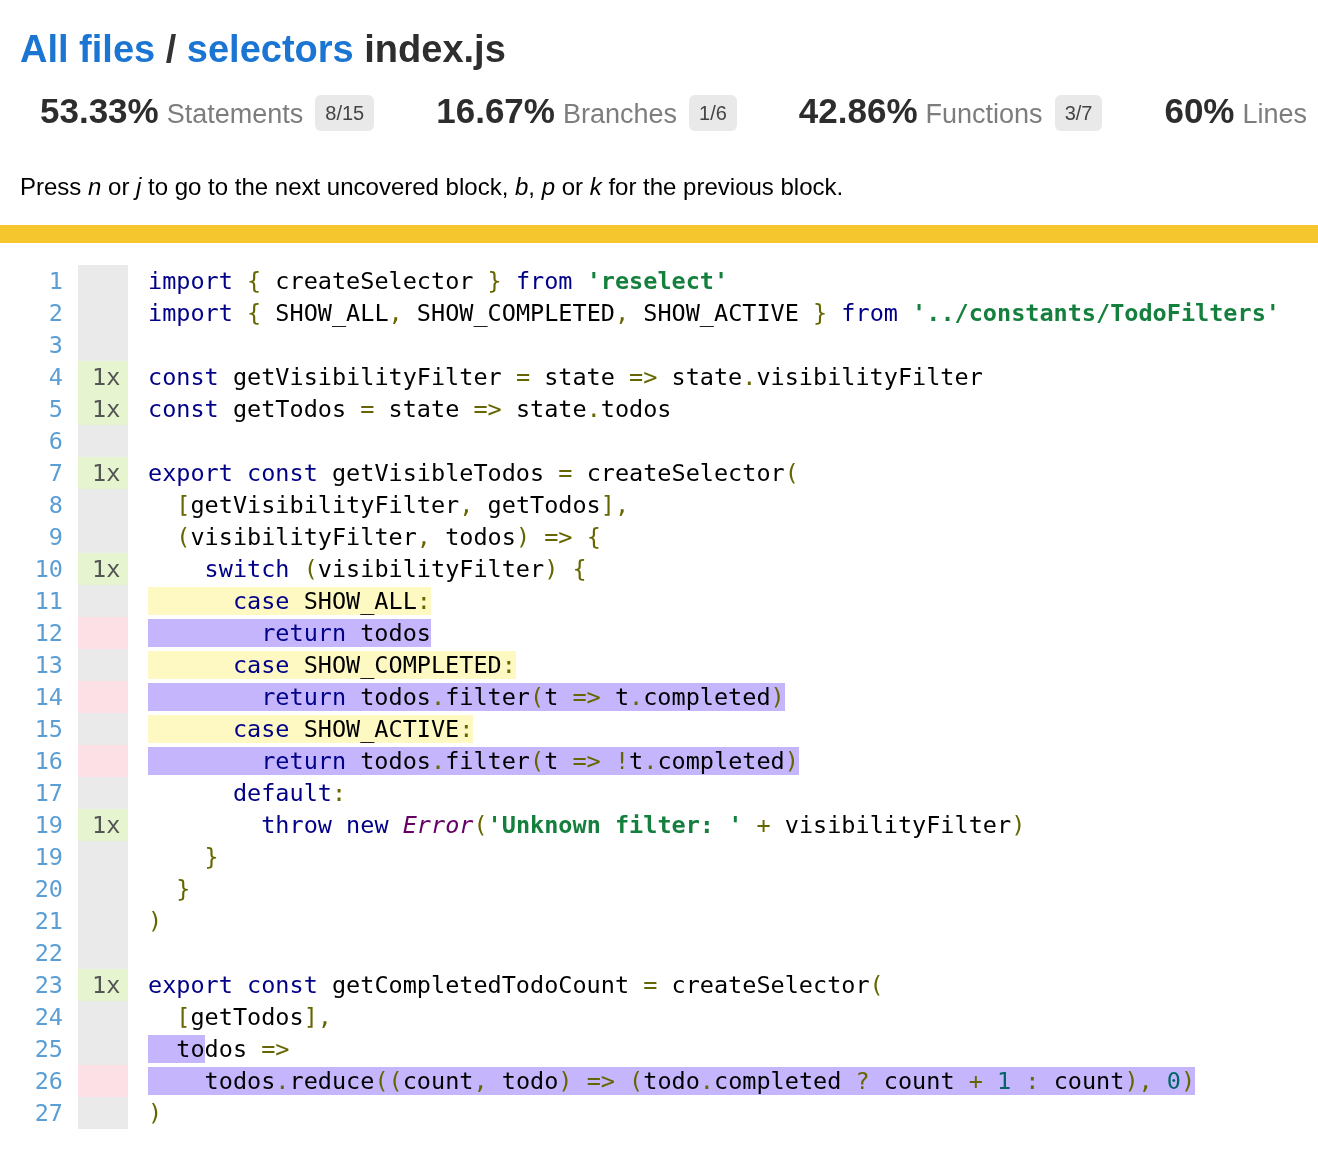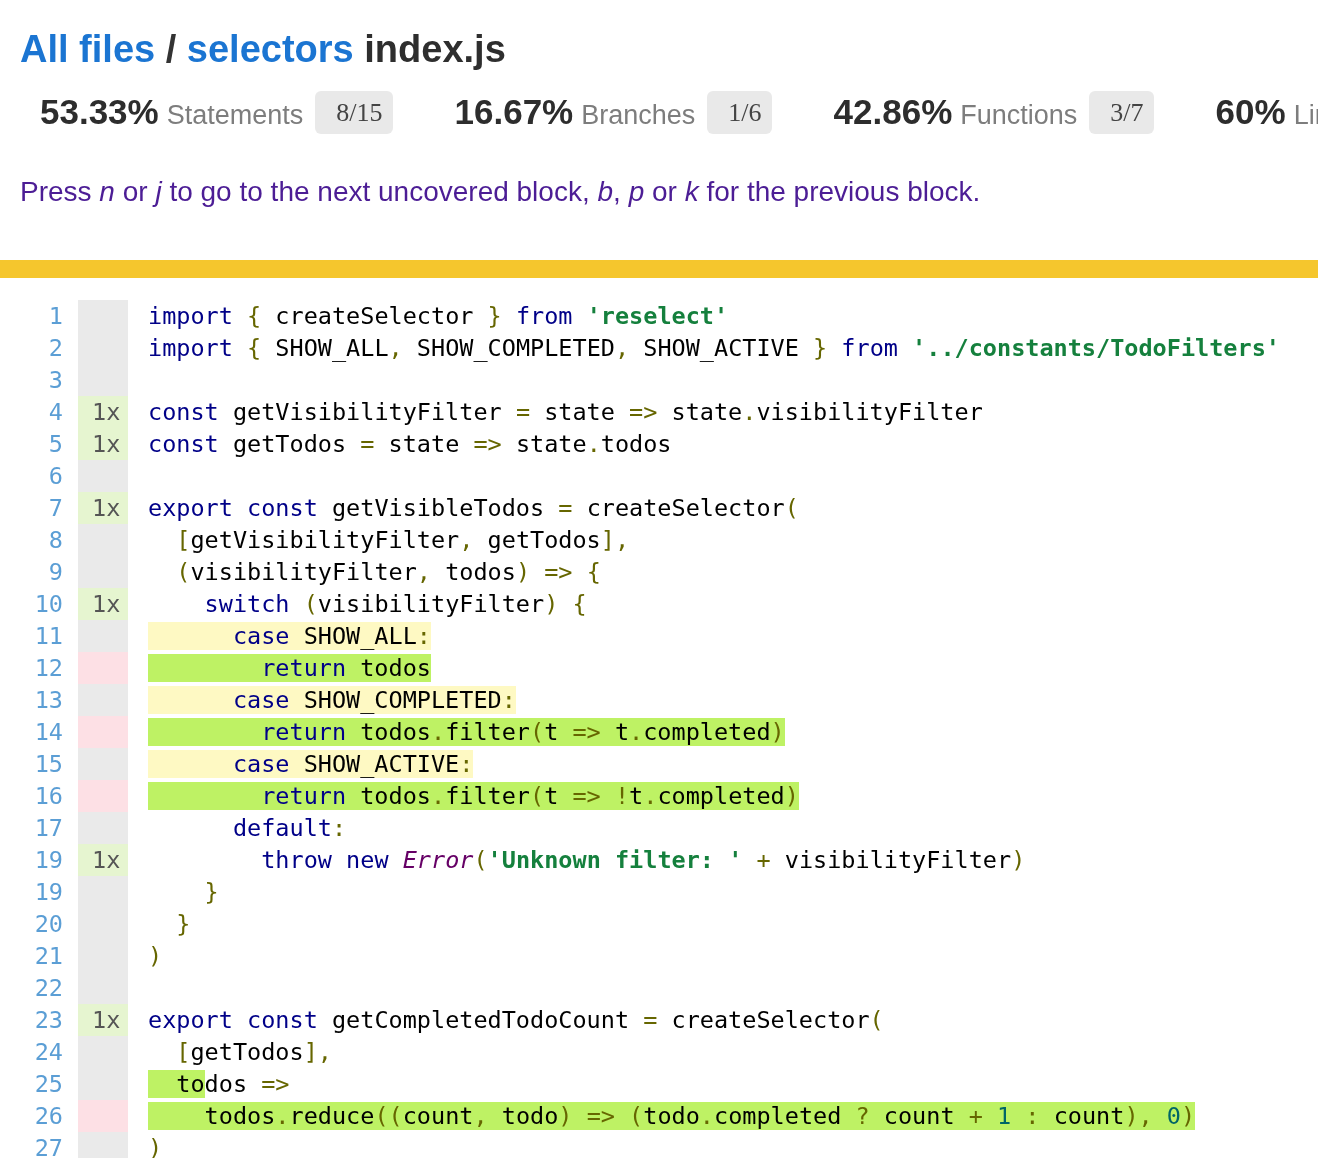--- a/index.html
+++ b/index.html
@@ -18,28 +18,28 @@
   }
   h1.breadcrumb a { color: #1b75d2; text-decoration: none; cursor: pointer; }
   .sep { color: #333; }
 
   .stats { display: flex; align-items: center; padding: 0 20px; margin: 0 0 42px 0; }
   .stat { margin-right: 42px; white-space: nowrap; }
   .stat .pct { font-size: 35px; font-weight: bold; color: #2d2d2d; margin-left: 20px; }
   .stat .lbl { font-size: 27px; color: #7d7d7d; margin-left: 8px; }
   .fraction {
     display: inline-block; margin-left: 12px;
-    font-family: Liberation Serif, serif;
-    font-size: 26px; color: #444;
+    font-family: Liberation Sans, sans-serif;
+    font-size: 20px; color: #444;
     background: #e9e9e9; border-radius: 6px;
-    padding: 7px 10px 6px 21px;
+    padding: 7px 10px 6px 10px;
     vertical-align: 3px;
   }
 
-  .hint { padding: 0 20px; font-size: 28px; color: #4c1d95; margin-bottom: 52px; }
+  .hint { padding: 0 20px; font-size: 24px; color: #000000; margin-bottom: 24px; }
   .hint em { font-style: italic; }
 
   .status-line { height: 18px; width: 100%; background: #f5c62d; }
 
   
   .code-area {
     display: flex; margin-top: 22px;
     font-family: "DejaVu Sans Mono", monospace;
     font-size: 23.5px; line-height: 32px;
   }
@@ -51,21 +51,21 @@
   .cover-yes { background: #e6f5d0; }
   .cover-no  { background: #fde0e5; }
   .col-code { margin-left: 20px; flex: 1 1 auto; color: #000; overflow: hidden; }
 
   .c-k { color: #000088; }  
   .c-p { color: #666600; }  
   .c-s { color: #15803d; font-weight: bold; }  
   .c-t { color: #660066; font-style: italic; }  
   .c-l { color: #006666; }  
   .h-y { background: #fef9c3; } 
-  .h-p { background: #bef264; } 
+  .h-p { background: #c4b5fd; } 
 </style>
 </head>
 <body>
 
 <div class="header">
   <h1 class="breadcrumb"><a href="#">All files</a><span class="sep"> / </span><a href="#">selectors</a><span> index.js</span></h1>
 </div>
 
 <div class="stats">
   <div class="stat">

